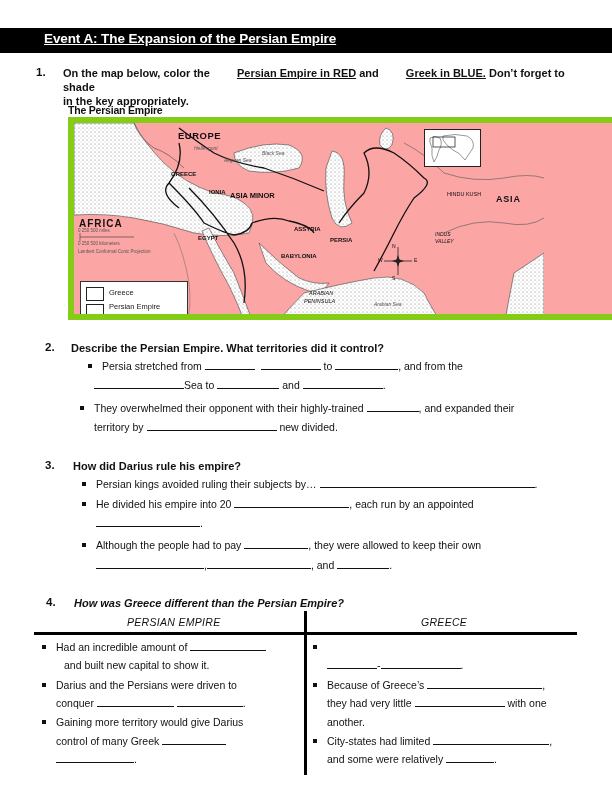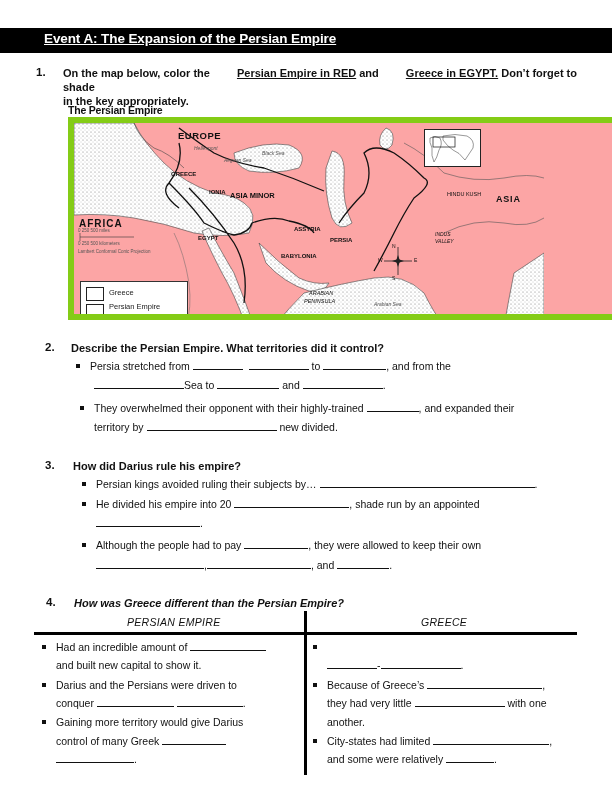--- a/index.html
+++ b/index.html
@@ -55,21 +55,21 @@
     .col-head { top: 616px; font-style: italic; font-size: 10.5px; letter-spacing: 0.3px; }
   </style>
 </head>
 <body>
 
 <div class="abs header-bar"></div>
 <div class="abs header-title">Event A:  The Expansion of the Persian Empire</div>
 
 <div class="abs qnum" style="left:36px; top:66px;">1.</div>
 <div class="abs qtext" style="left:63px; top:66px; width:520px;">
-  <span>On the map below, color the </span><span class="u">Persian Empire in RED</span><span> and </span><span class="u">Greece in EGYPT.</span><span>  Don’t forget to shade</span><br>
+  <span>On the map below, color the </span><span class="u">Persian Empire in RED</span><span> and </span><span class="u">Greek in BLUE.</span><span>  Don’t forget to shade</span><br>
   <span>in the key appropriately.</span>
 </div>
 
 <div class="abs map-title">The Persian Empire</div>
 <div class="abs map-frame">
   <svg width="470" height="203" viewBox="0 0 470 203">
     <defs>
       <pattern id="dots" width="4" height="4" patternUnits="userSpaceOnUse">
         <rect width="4" height="4" fill="#fff"></rect>
         <circle cx="1" cy="1" r="0.55" fill="#777"></circle>
@@ -154,41 +154,41 @@
     <span class="key-label" style="left:28px; top:7px;">Greece</span>
     <div class="key-swatch" style="left:5px; top:22px;"></div>
     <span class="key-label" style="left:28px; top:21px;">Persian Empire</span>
     <span class="key-label" style="left:28px; top:30px;margin-top:48px;">under Xerxes</span>
   </div>
 </div>
 
 <div class="abs qnum" style="left:45px; top:341px;">2.</div>
 <div class="abs qtext" style="left:71px; top:341px;">Describe the Persian Empire.  What territories did it control?</div>
 
-<div class="abs body-text" style="left:76px; top:357px;">
+<div class="abs body-text" style="left:88px; top:357px;">
   <span class="bullet"></span><span>Persia stretched from </span><span class="blank" style="width:50px;"></span>&nbsp;&nbsp;<span class="blank" style="width:60px;"></span><span> to </span><span class="blank" style="width:63px;"></span><span>, and from the</span>
 </div>
 <div class="abs body-text" style="left:94px; top:376px;">
   <span class="blank" style="width:90px;"></span><span>Sea to </span><span class="blank" style="width:62px;"></span><span> and </span><span class="blank" style="width:80px;"></span><span>.</span>
 </div>
 <div class="abs body-text" style="left:80px; top:399px;">
   <span class="bullet"></span><span>They overwhelmed their opponent with their highly-trained </span><span class="blank" style="width:52px;"></span><span>, and expanded their</span>
 </div>
 <div class="abs body-text" style="left:94px; top:418px;">
   <span>territory by </span><span class="blank" style="width:130px;"></span><span> new divided.</span>
 </div>
 
 <div class="abs qnum" style="left:45px; top:459px;">3.</div>
 <div class="abs qtext" style="left:73px; top:459px;">How did Darius rule his empire?</div>
 
 <div class="abs body-text" style="left:82px; top:475px;">
   <span class="bullet"></span><span>Persian kings avoided ruling their subjects by… </span><span class="blank" style="width:215px;"></span><span>.</span>
 </div>
 <div class="abs body-text" style="left:82px; top:495px;">
-  <span class="bullet"></span><span>He divided his empire into 20 </span><span class="blank" style="width:115px;"></span><span>, shade run by an appointed</span>
+  <span class="bullet"></span><span>He divided his empire into 20 </span><span class="blank" style="width:115px;"></span><span>, each run by an appointed</span>
 </div>
 <div class="abs body-text" style="left:96px; top:514px;">
   <span class="blank" style="width:104px;"></span><span>.</span>
 </div>
 <div class="abs body-text" style="left:82px; top:536px;">
   <span class="bullet"></span><span>Although the people had to pay </span><span class="blank" style="width:64px;"></span><span>, they were allowed to keep their own</span>
 </div>
 <div class="abs body-text" style="left:96px; top:556px;">
   <span class="blank" style="width:108px;"></span><span>,</span><span class="blank" style="width:104px;"></span><span>, and </span><span class="blank" style="width:52px;"></span><span>.</span>
 </div>
@@ -197,21 +197,21 @@
 <div class="abs qtext" style="left:74px; top:596px;font-style:italic;">How was Greece different than the Persian Empire?</div>
 
 <div class="abs col-head" style="left:127px;">PERSIAN EMPIRE</div>
 <div class="abs col-head" style="left:421px;">GREECE</div>
 <div class="abs tbl-hline"></div>
 <div class="abs tbl-vline"></div>
 
 <div class="abs body-text" style="left:42px; top:638px;">
   <span class="bullet"></span><span>Had an incredible amount of </span><span class="blank" style="width:76px;"></span>
 </div>
-<div class="abs body-text" style="left:56px; top:656px;">and built new capital to show it.</div>
+<div class="abs body-text" style="left:64px; top:656px;">and built new capital to show it.</div>
 <div class="abs body-text" style="left:42px; top:676px;text-align:right;">
   <span class="bullet"></span><span>Darius and the Persians were driven to</span>
 </div>
 <div class="abs body-text" style="left:56px; top:694px;">
   <span>conquer </span><span class="blank" style="width:77px;"></span>&nbsp;<span class="blank" style="width:66px;"></span><span>.</span>
 </div>
 <div class="abs body-text" style="left:42px; top:713px;">
   <span class="bullet"></span><span>Gaining more territory would give Darius</span>
 </div>
 <div class="abs body-text" style="left:56px; top:732px;">

